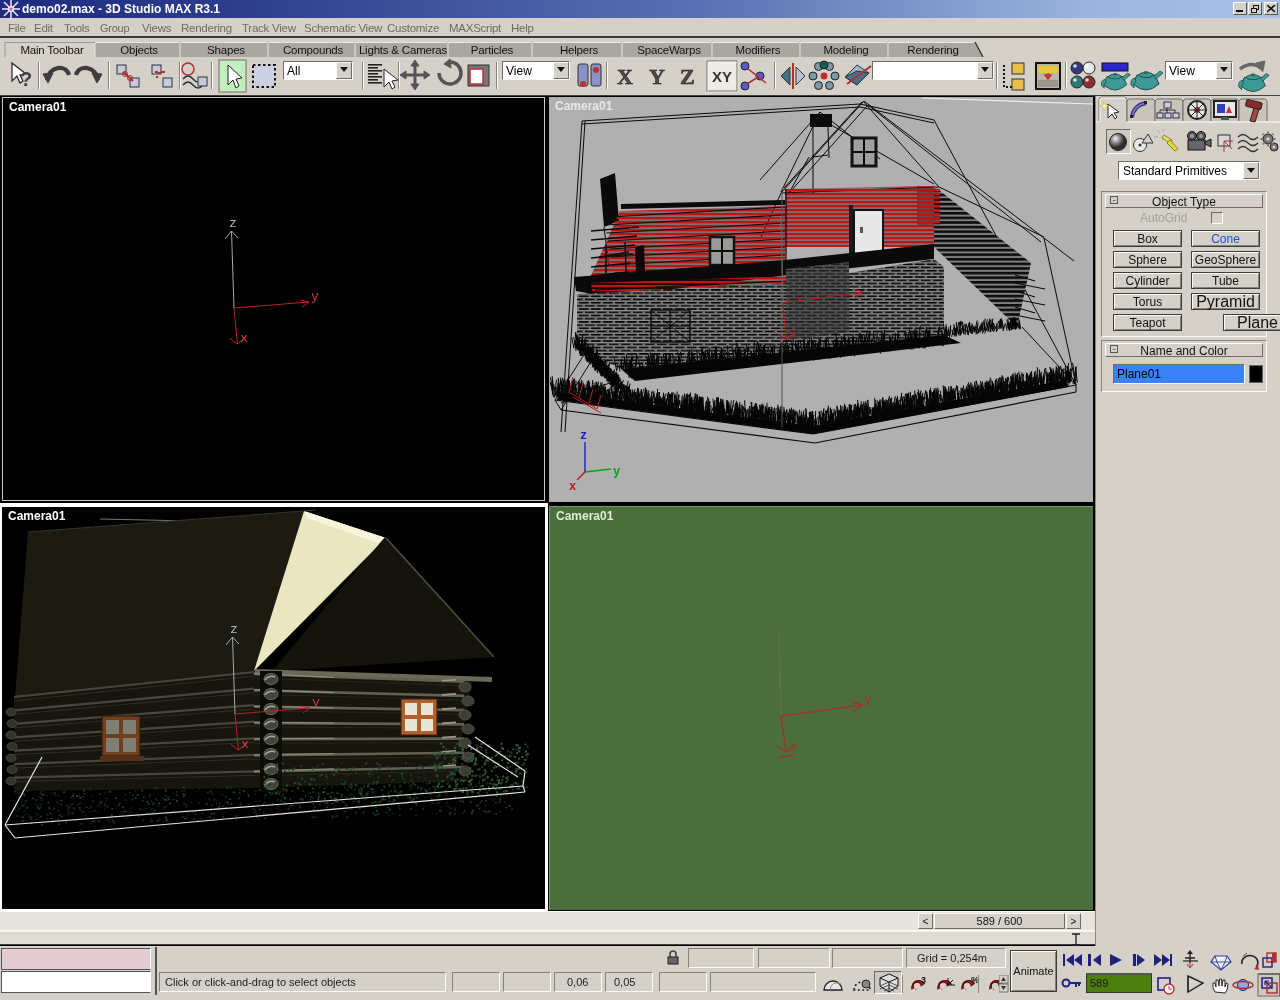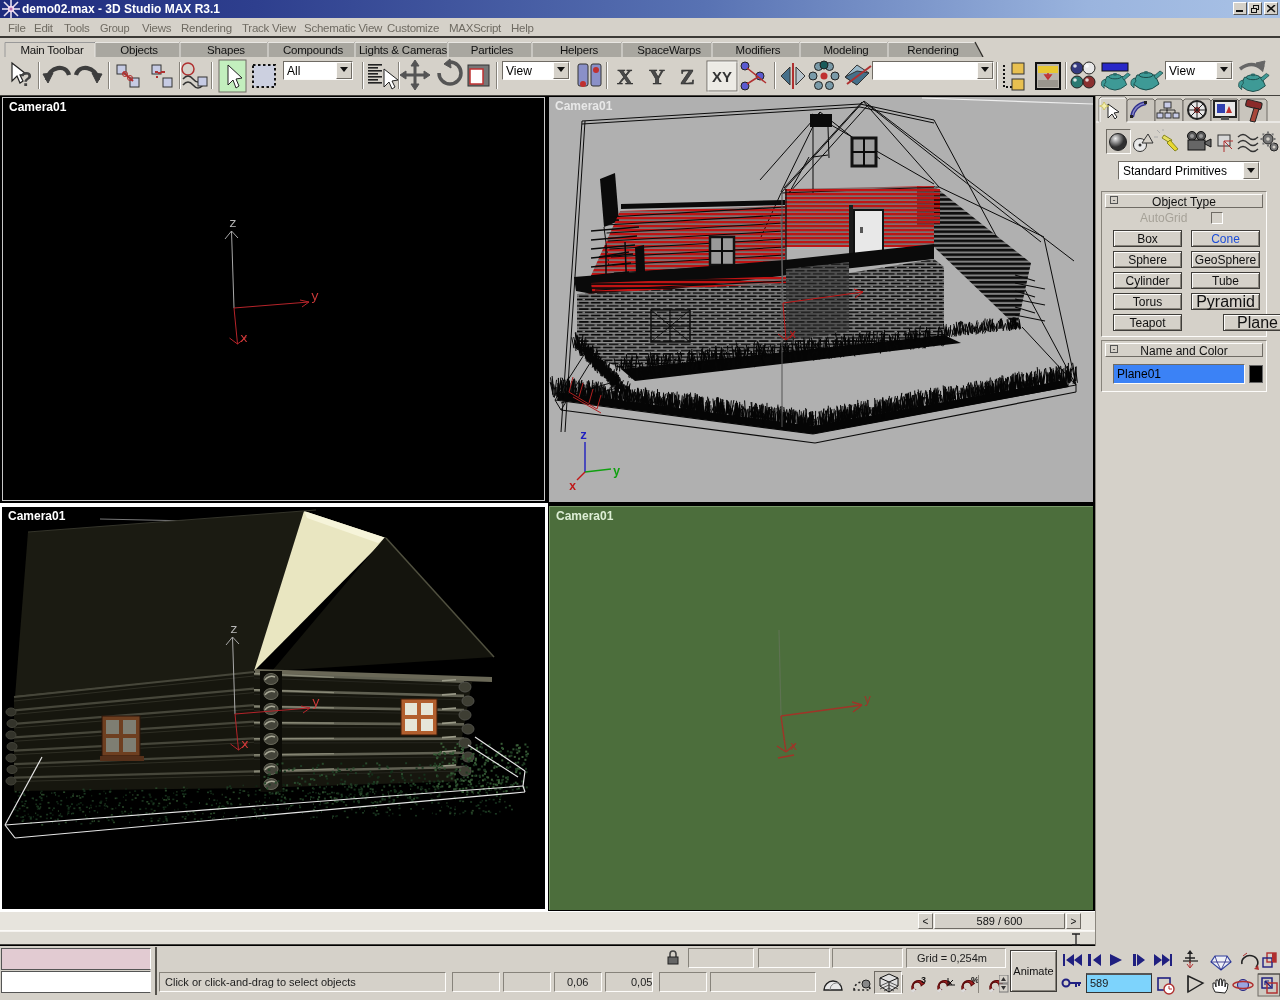--- a/index.html
+++ b/index.html
@@ -1809,21 +1809,21 @@
         <path d="M28,4 L28,16 L31,16 L31,4 Z M41,4 L33,10 L41,16 Z"></path>
         <path d="M50,4 L62,10 L50,16 Z"></path>
         <path d="M73,4 L73,16 L76,16 L76,4 Z M77,4 L85,10 L77,16 Z"></path>
         <path d="M94,4 L102,10 L94,16 Z M102,4 L110,10 L102,16 Z M110,4 L110,16 L112,16 L112,4 Z"></path>
       </g>
     </svg>
     <svg class="abs" style="left:1061px;top:975px" width="22" height="16">
       <circle cx="5" cy="8" r="3.5" fill="none" stroke="#202080" stroke-width="2"></circle>
       <path d="M8,8 L20,8 M15,8 L15,12 M18,8 L18,11" stroke="#202080" stroke-width="2"></path>
     </svg>
-    <div class="abs" style="left:1086px;top:973px;width:66px;height:20px;background:#7dd3fc;border:1px solid #333;border-top:2px solid #555;">
+    <div class="abs" style="left:1086px;top:973px;width:66px;height:20px;background:#4d7c0f;border:1px solid #333;border-top:2px solid #555;">
       <div class="txt abs" style="left:3px;top:2px;">589</div>
     </div>
     <svg class="abs" style="left:1155px;top:948px" width="125" height="50" viewBox="0 0 125 50">
       <path d="M35,5 L35,15 M30,10 L40,10" stroke="#222" stroke-width="1.4"></path>
       <path d="M28,13 L43,13" stroke="#222" stroke-width="1.2"></path>
       <path d="M35,13 l0,6 m-3,-3 l3,4 l3,-4" stroke="#b03030" fill="none"></path>
       <path d="M35,2 l-3,4 l6,0 z" fill="#222"></path>
       <path d="M60,8 L72,8 L76,14 L66,22 L56,14 Z" fill="#eef0f6" stroke="#3040a0" stroke-width="1.2"></path>
       <path d="M56,14 L76,14 M66,22 L62,14 M66,22 L70,14 M60,8 L62,14 M72,8 L70,14" stroke="#202080" stroke-width="0.8" fill="none"></path>
       <path d="M87,16 a8,7 0 1 1 14,3" fill="none" stroke="#222" stroke-width="1.6"></path>
@@ -1848,21 +1848,21 @@
     </svg>
     <div class="abs sunk" style="left:159px;top:972px;width:287px;height:20px;">
       <div class="txt abs" style="left:5px;top:3px;">Click or click-and-drag to select objects</div>
     </div>
     <div class="abs sunk" style="left:452px;top:972px;width:48px;height:20px;"></div>
     <div class="abs sunk" style="left:503px;top:972px;width:48px;height:20px;"></div>
     <div class="abs sunk" style="left:554px;top:972px;width:48px;height:20px;">
       <div class="txt abs" style="left:12px;top:3px;">0,06</div>
     </div>
     <div class="abs sunk" style="left:605px;top:972px;width:48px;height:20px;">
-      <div class="txt abs" style="left:25px;top:3px;">0,05</div>
+      <div class="txt abs" style="left:8px;top:3px;">0,05</div>
     </div>
     <div class="abs sunk" style="left:659px;top:972px;width:48px;height:20px;">
       <div class="txt abs" style="left:12px;top:3px;margin-top:44px;">0,38</div>
     </div>
     <div class="abs sunk" style="left:710px;top:972px;width:106px;height:20px;"></div>
     <svg class="abs" style="left:820px;top:972px" width="90" height="24">
       <path d="M4,18 a9,9 0 0 1 18,0 z" fill="#e8e8e8" stroke="#222" stroke-width="1.4"></path>
       <path d="M10,18 a7,7 0 0 1 11,-6" fill="none" stroke="#888"></path>
       <g stroke="#222" stroke-width="1.6" stroke-dasharray="2,2.4" fill="none">
         <path d="M34,18 a8,8 0 0 1 16,0 z"></path>

